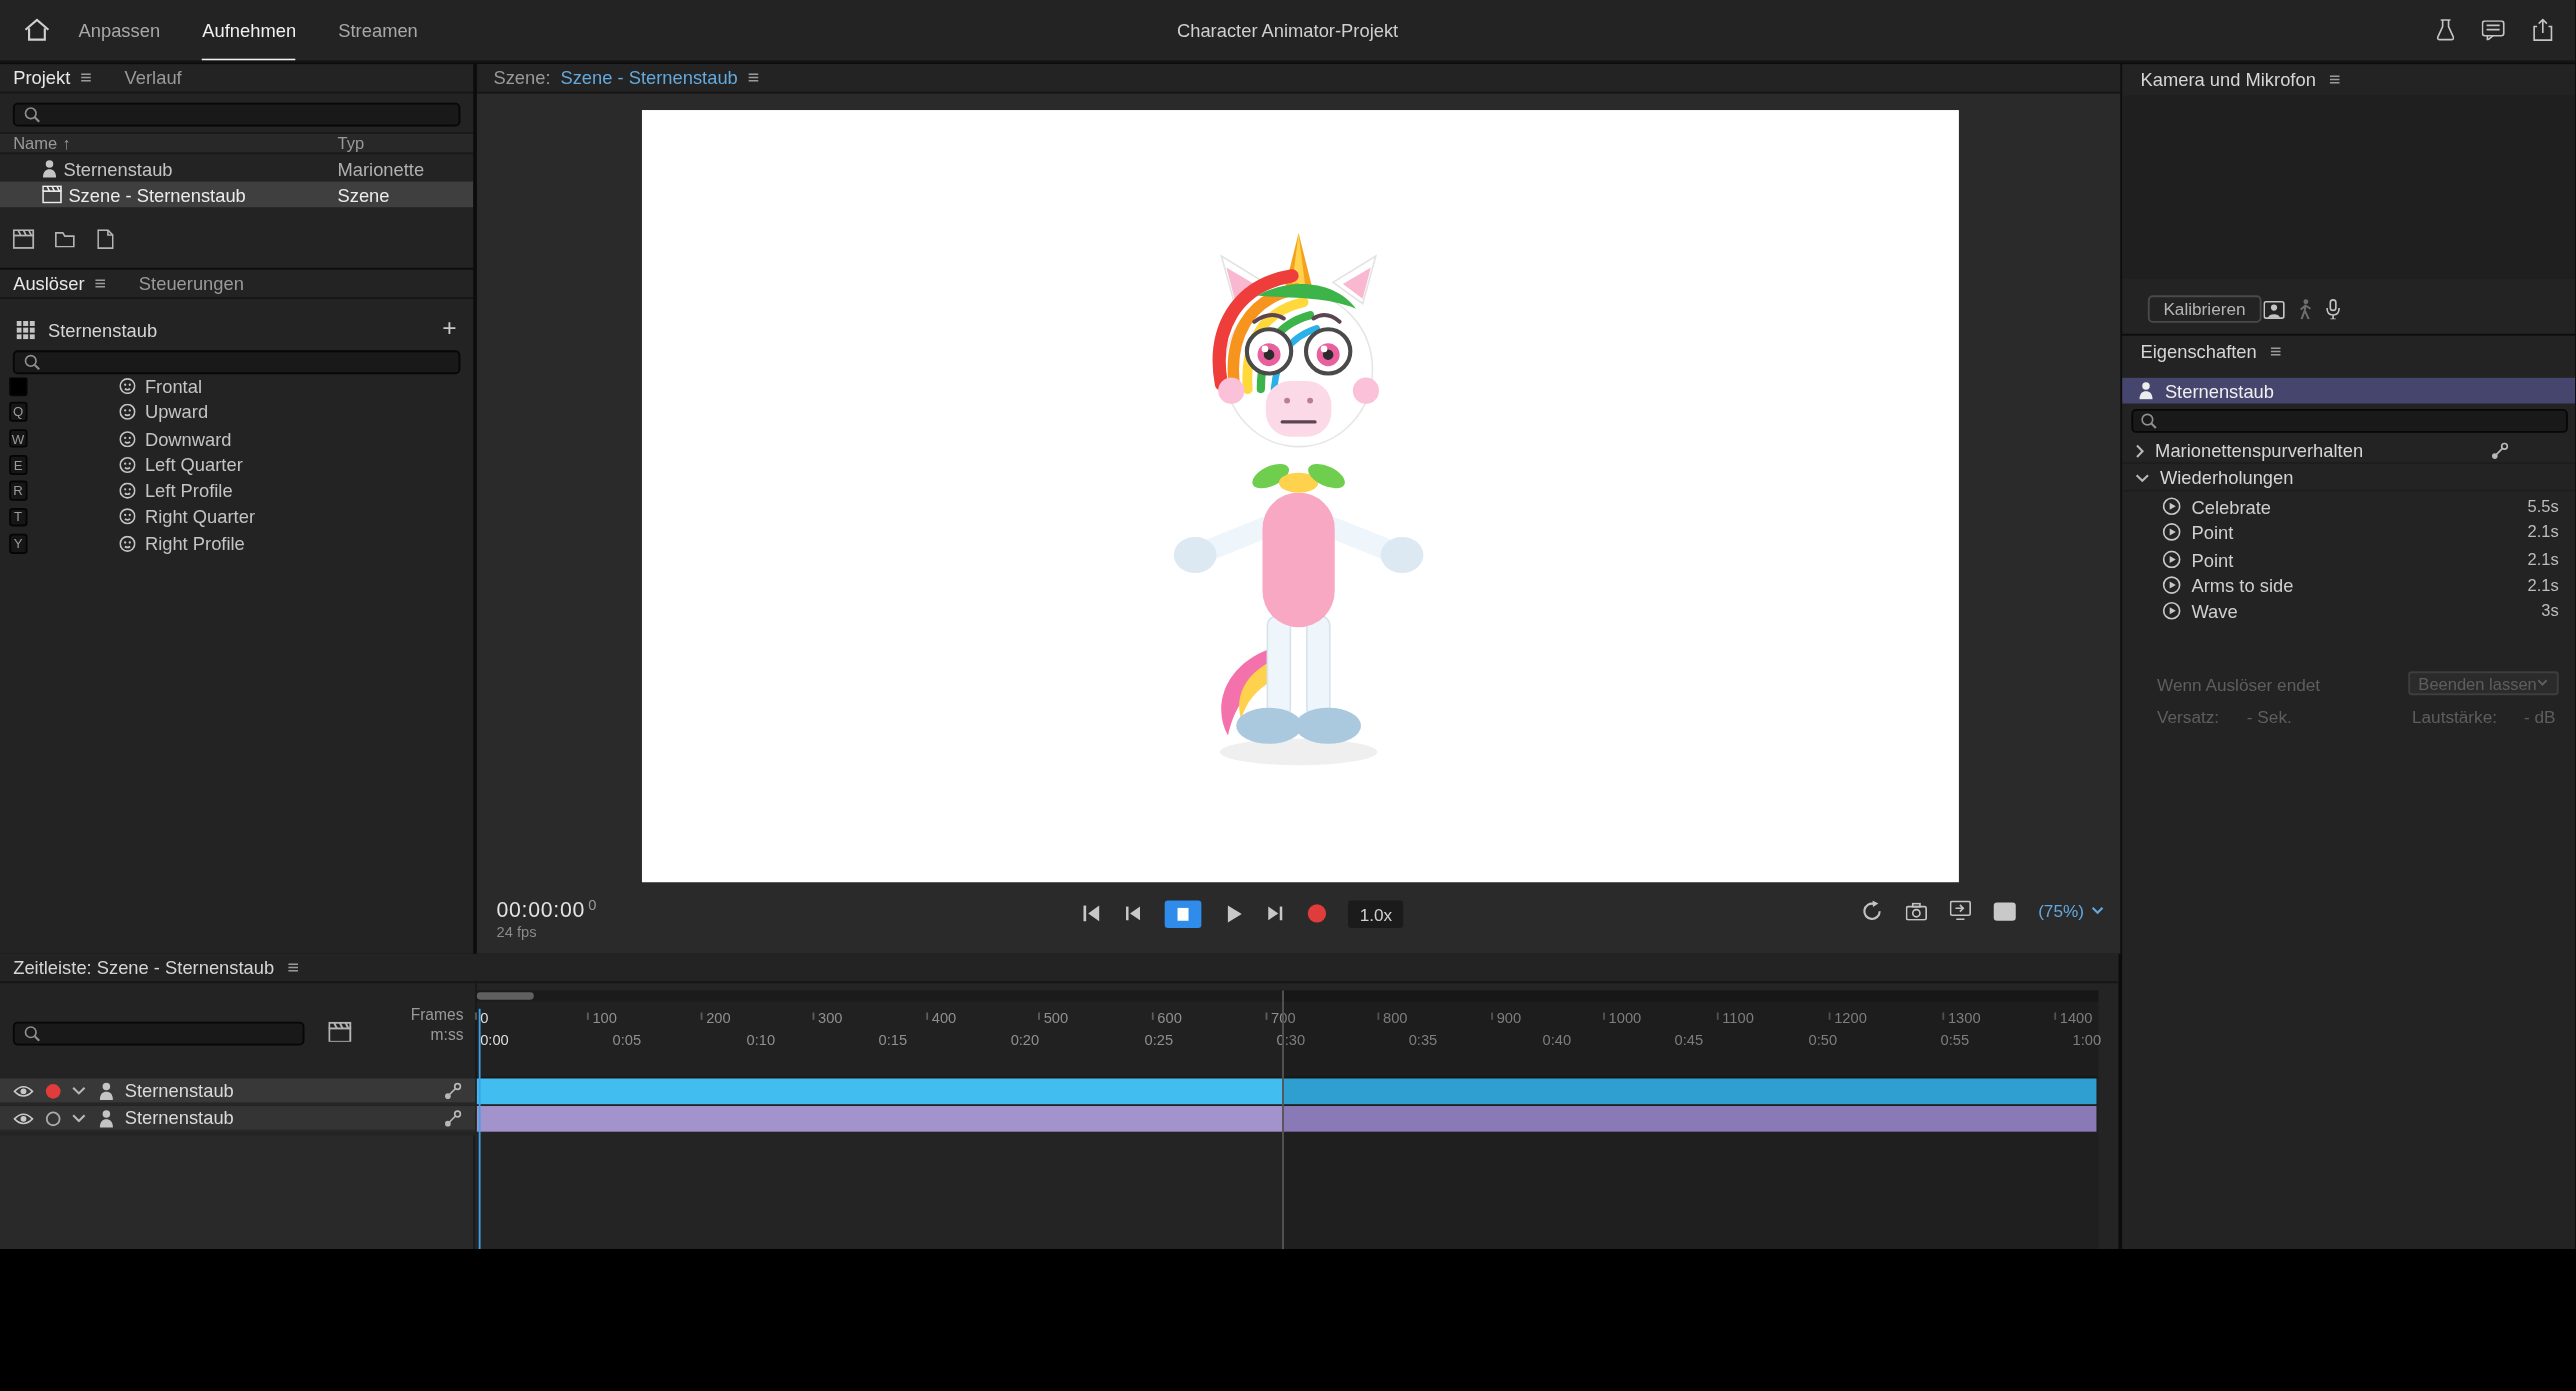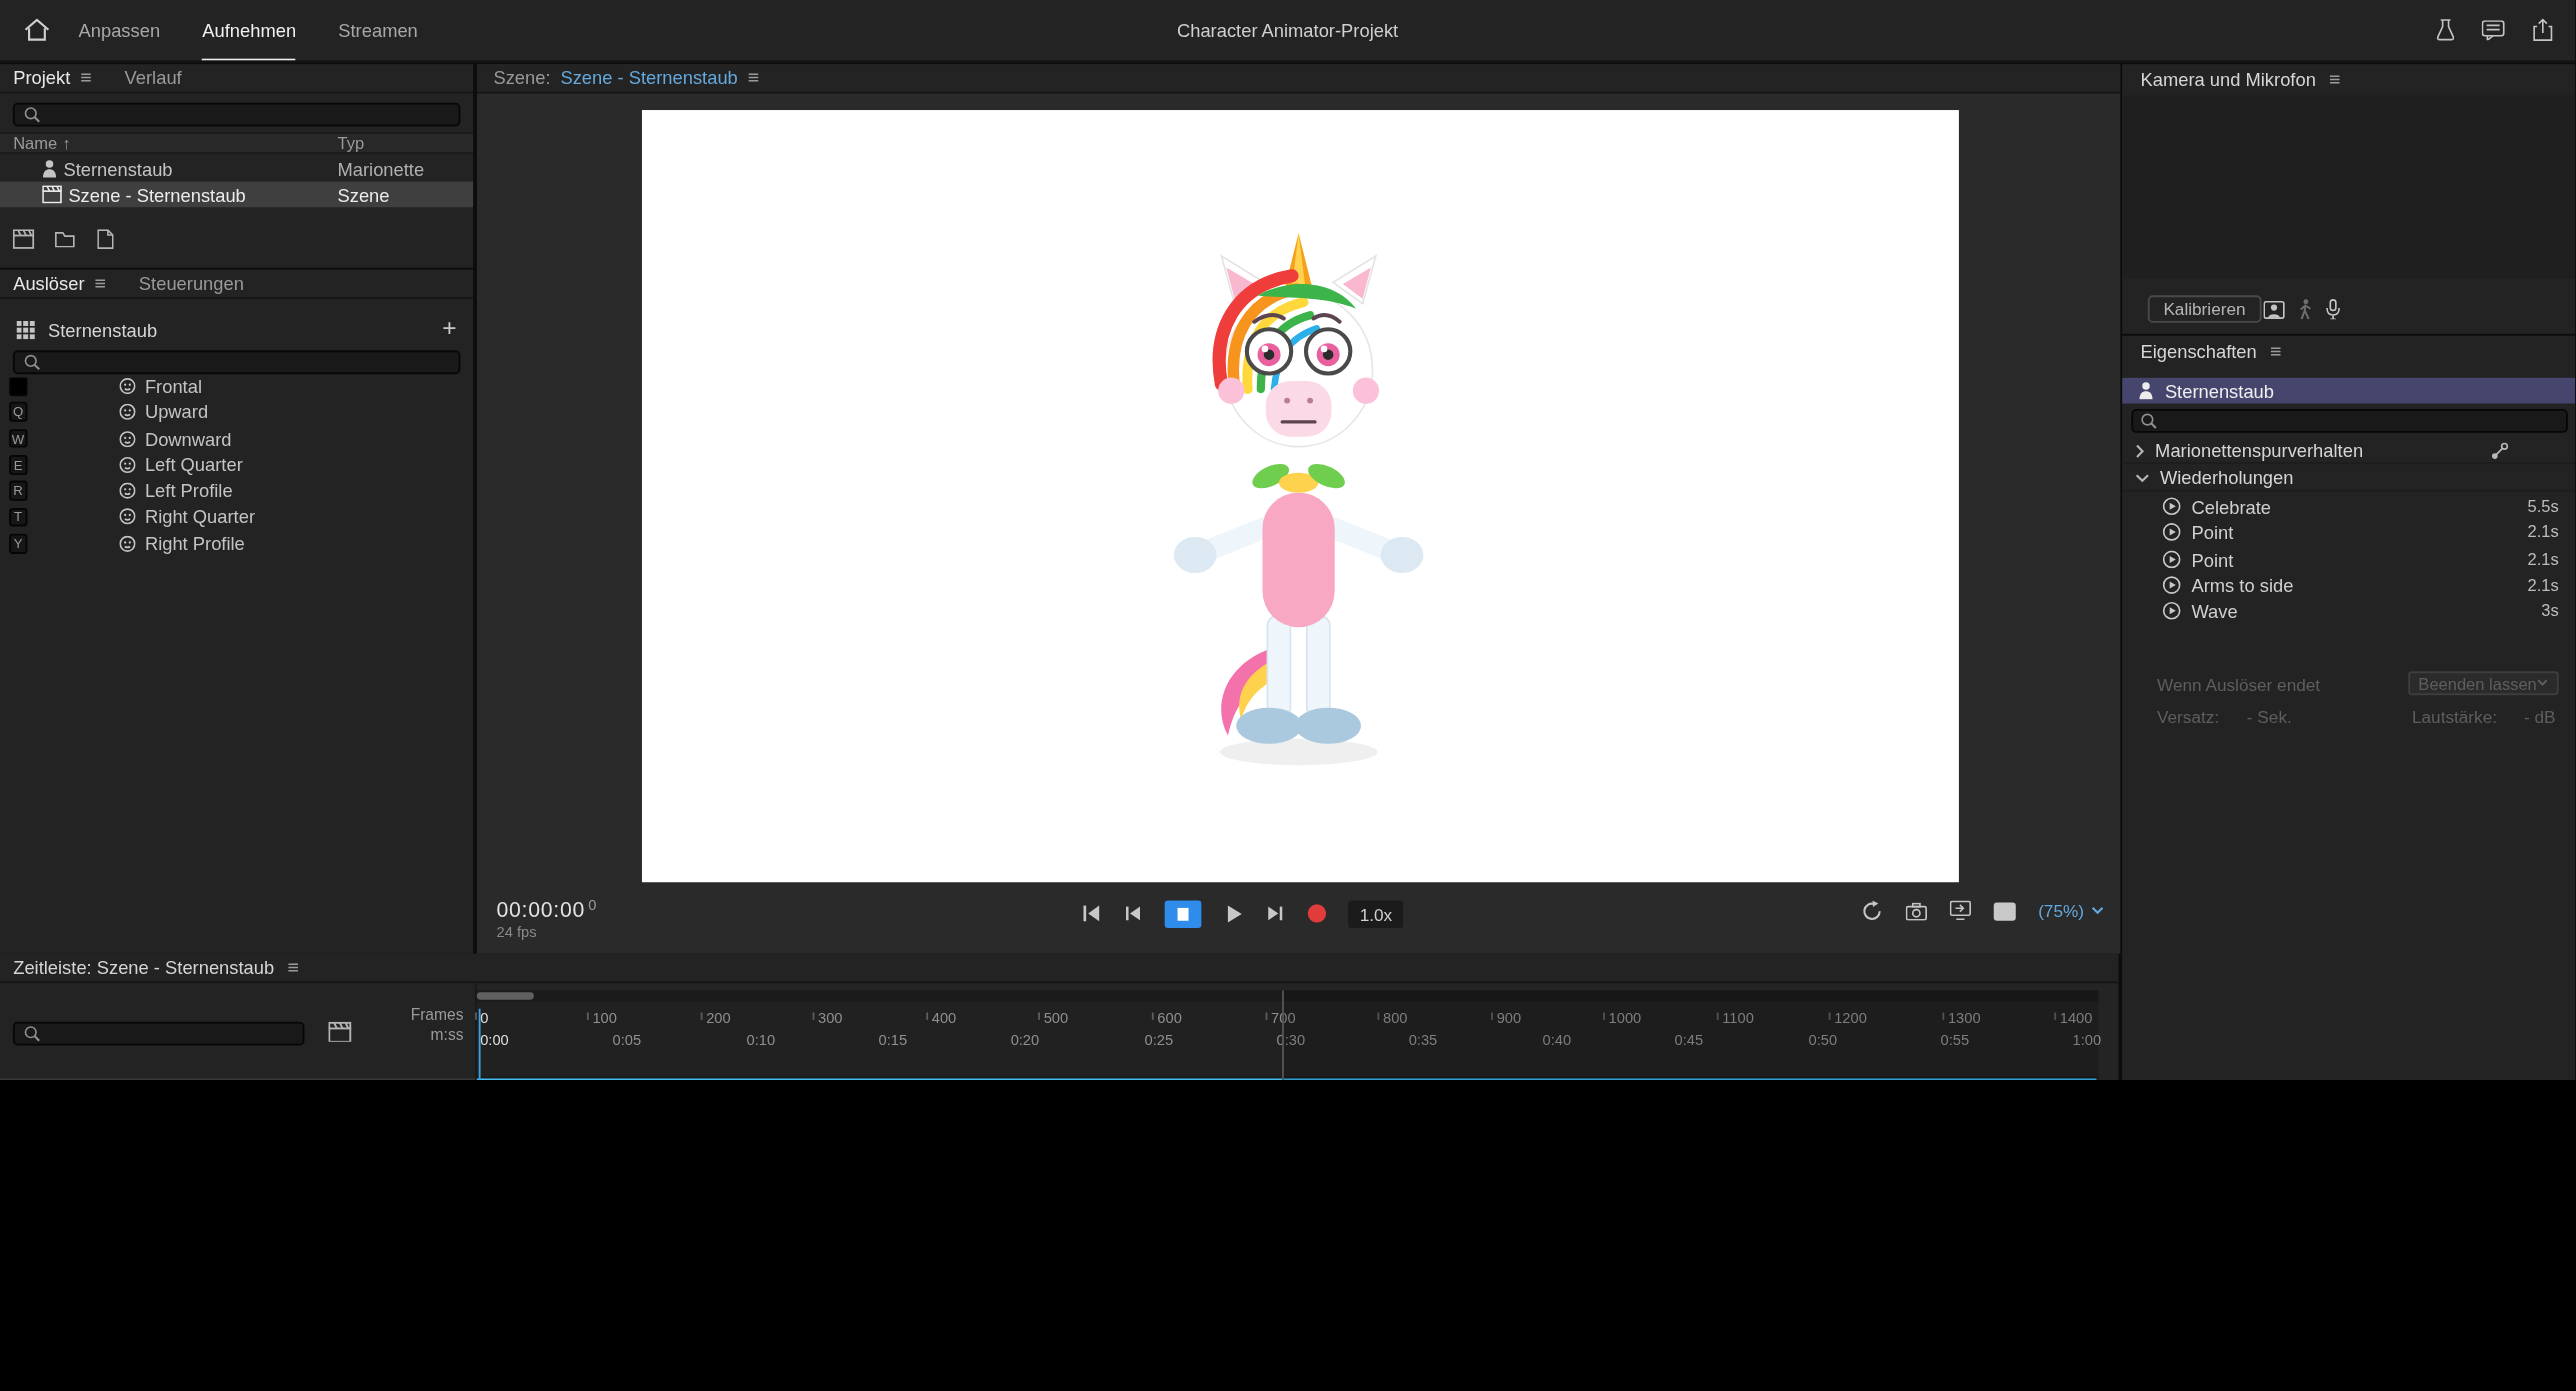--- a/index.html
+++ b/index.html
@@ -1,17 +1,17 @@
 <!DOCTYPE html>
 <html style="--link-blue: #64a9de; --record-red: #e03c3c; --stop-blue: #2f8ceb; --track-blue: #41bdf0; --track-blue-dark: #2f9fd2; --track-purple: #a293cc; --track-purple-dark: #8979b7; --selection-purple: #45456d; --selection-gray: #3f3f3f; --playhead-blue: #3ea0e8;font-size:14.3px"><head>
 <meta charset="utf-8">
 <style>
   *{box-sizing:border-box;margin:0;padding:0}
   html,body{background:#000}
-  .app{position:relative;width:2576px;height:1080px;background:#0c0c0c;overflow:hidden}
+  .app{position:relative;width:2576px;height:1249px;background:#0c0c0c;overflow:hidden}
   .scale{position:absolute;left:0;top:0;width:1404px;height:759px;transform:scale(1.83418);transform-origin:0 0;
     font-family:"Liberation Sans","DejaVu Sans",sans-serif;font-size:10px;color:#c8c8c8;background:#0c0c0c}
   .panel{position:absolute;background:#232323;overflow:hidden}
   svg{display:block}
   .hamb{color:#9a9a9a;font-size:10.7px;line-height:1;cursor:pointer}
   .search{background:#191919;border:0.9px solid #070707;border-radius:2.7px;height:13.4px;display:flex;align-items:center;padding:0 4.5px;gap:4.5px}
   
   #topbar{left:0;top:0;width:1404px;height:34px;border-bottom:0.9px solid #121212;display:flex;align-items:center}
   #topbar .home{margin:0 16px 0 12.5px}
   .tabs{display:flex;gap:23px;align-items:center;height:100%}

